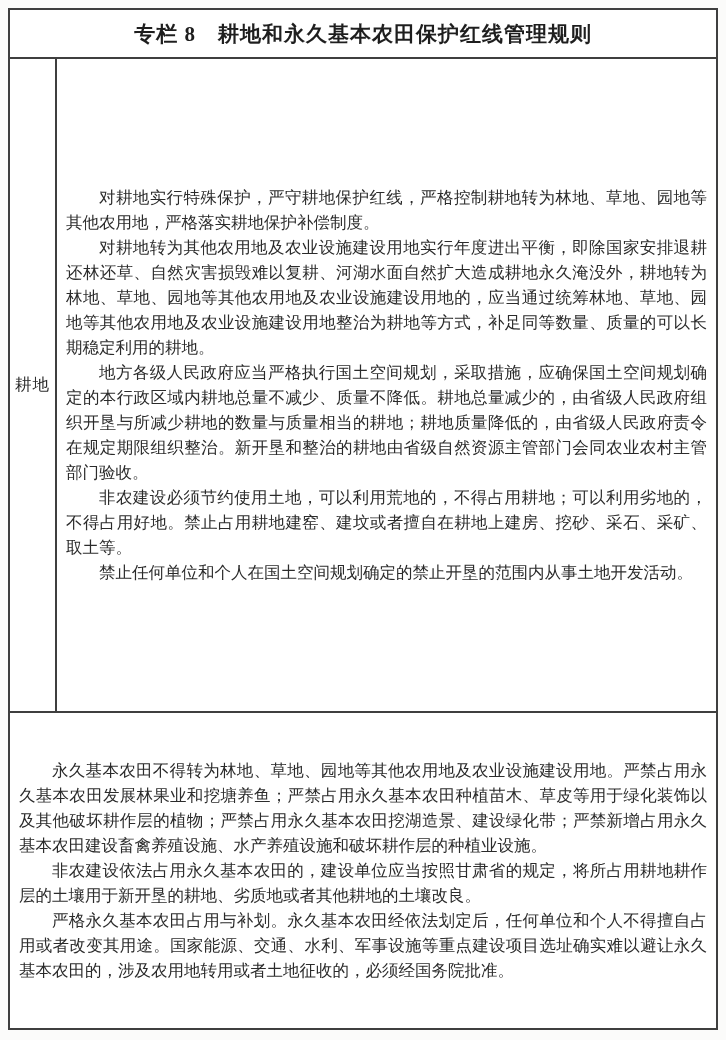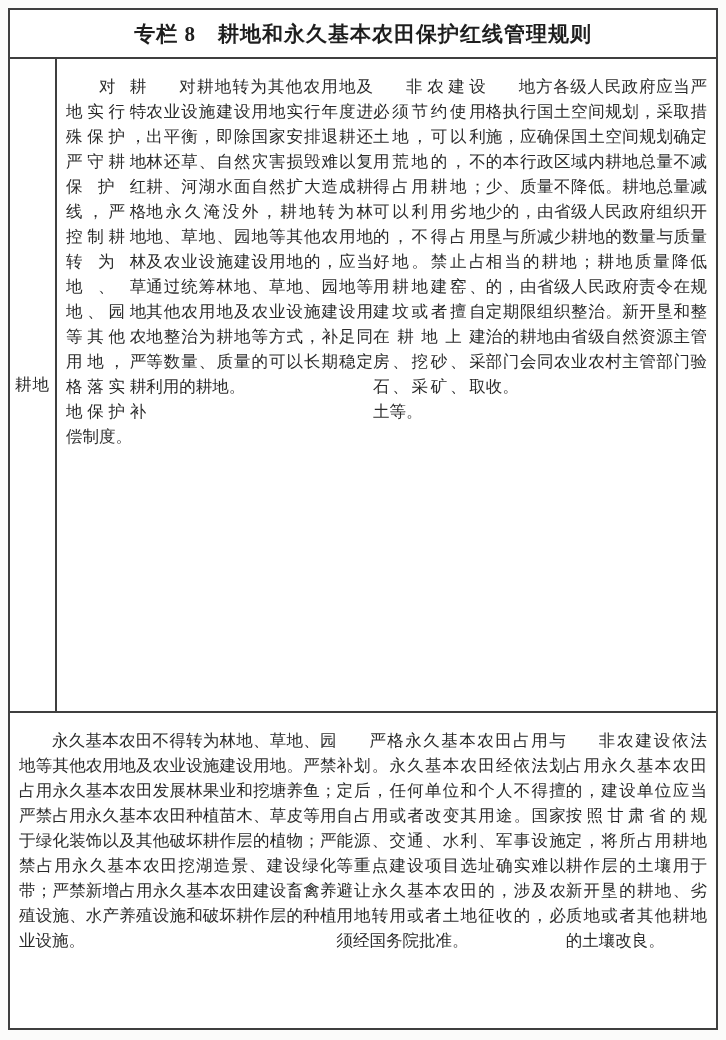--- a/index.html
+++ b/index.html
@@ -74,21 +74,21 @@
     color: #2b2b2b;
     text-align: center;
     letter-spacing: 1px;
     word-break: break-all;
   }
   .content-cell {
     flex: 1 1 auto;
     box-sizing: border-box;
     padding: 15px 9px;
     display: flex;
-    flex-direction: row;
+    flex-direction: column;
     justify-content: center;
     min-width: 0;
   }
   .content-cell p {
     margin: 0;
     font-size: 16.5px;
     line-height: 25px;
     text-align: justify;
     text-indent: 2em;
     color: #2b2b2b;
@@ -103,27 +103,28 @@
 
     <div class="title-row">专栏 8　耕地和永久基本农田保护红线管理规则</div>
 
     <div class="body-row first">
       <div class="label-cell">
         <div class="label-text">耕地</div>
       </div>
       <div class="content-cell">
         <p>对耕地实行特殊保护，严守耕地保护红线，严格控制耕地转为林地、草地、园地等其他农用地，严格落实耕地保护补偿制度。</p>
         <p>对耕地转为其他农用地及农业设施建设用地实行年度进出平衡，即除国家安排退耕还林还草、自然灾害损毁难以复耕、河湖水面自然扩大造成耕地永久淹没外，耕地转为林地、草地、园地等其他农用地及农业设施建设用地的，应当通过统筹林地、草地、园地等其他农用地及农业设施建设用地整治为耕地等方式，补足同等数量、质量的可以长期稳定利用的耕地。</p>
+        <p>地方各级人民政府应当严格执行国土空间规划，采取措施，应确保国土空间规划确定的本行政区域内耕地总量不减少、质量不降低。耕地总量减少的，由省级人民政府组织开垦与所减少耕地的数量与质量相当的耕地；耕地质量降低的，由省级人民政府责令在规定期限组织整治。新开垦和整治的耕地由省级自然资源主管部门会同农业农村主管部门验收。</p>
         <p>非农建设必须节约使用土地，可以利用荒地的，不得占用耕地；可以利用劣地的，不得占用好地。禁止占用耕地建窑、建坟或者擅自在耕地上建房、挖砂、采石、采矿、取土等。</p>
-        <p>地方各级人民政府应当严格执行国土空间规划，采取措施，应确保国土空间规划确定的本行政区域内耕地总量不减少、质量不降低。耕地总量减少的，由省级人民政府组织开垦与所减少耕地的数量与质量相当的耕地；耕地质量降低的，由省级人民政府责令在规定期限组织整治。新开垦和整治的耕地由省级自然资源主管部门会同农业农村主管部门验收。</p>
+        <p>禁止任何单位和个人在国土空间规划确定的禁止开垦的范围内从事土地开发活动。</p>
       </div>
     </div>
 
     <div class="body-row second">
       <div class="content-cell">
         <p>永久基本农田不得转为林地、草地、园地等其他农用地及农业设施建设用地。严禁占用永久基本农田发展林果业和挖塘养鱼；严禁占用永久基本农田种植苗木、草皮等用于绿化装饰以及其他破坏耕作层的植物；严禁占用永久基本农田挖湖造景、建设绿化带；严禁新增占用永久基本农田建设畜禽养殖设施、水产养殖设施和破坏耕作层的种植业设施。</p>
+        <p>非农建设依法占用永久基本农田的，建设单位应当按照甘肃省的规定，将所占用耕地耕作层的土壤用于新开垦的耕地、劣质地或者其他耕地的土壤改良。</p>
         <p>严格永久基本农田占用与补划。永久基本农田经依法划定后，任何单位和个人不得擅自占用或者改变其用途。国家能源、交通、水利、军事设施等重点建设项目选址确实难以避让永久基本农田的，涉及农用地转用或者土地征收的，必须经国务院批准。</p>
-        <p>非农建设依法占用永久基本农田的，建设单位应当按照甘肃省的规定，将所占用耕地耕作层的土壤用于新开垦的耕地、劣质地或者其他耕地的土壤改良。</p>
       </div>
     </div>
 
   </div>
 </div>
 
 </body></html>

